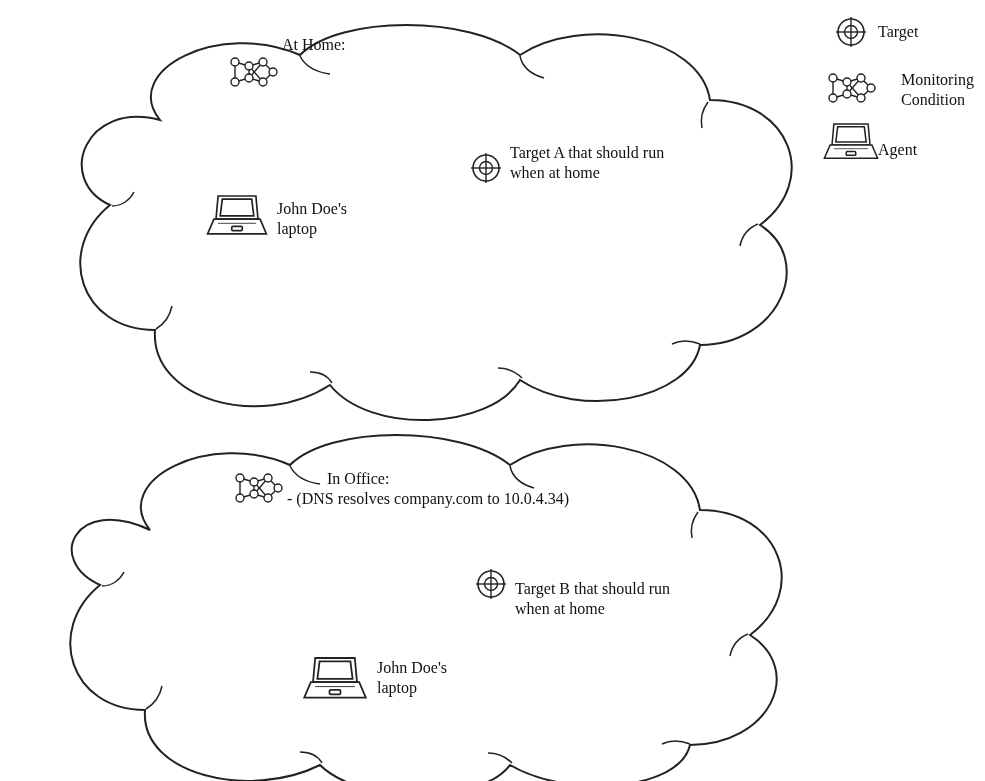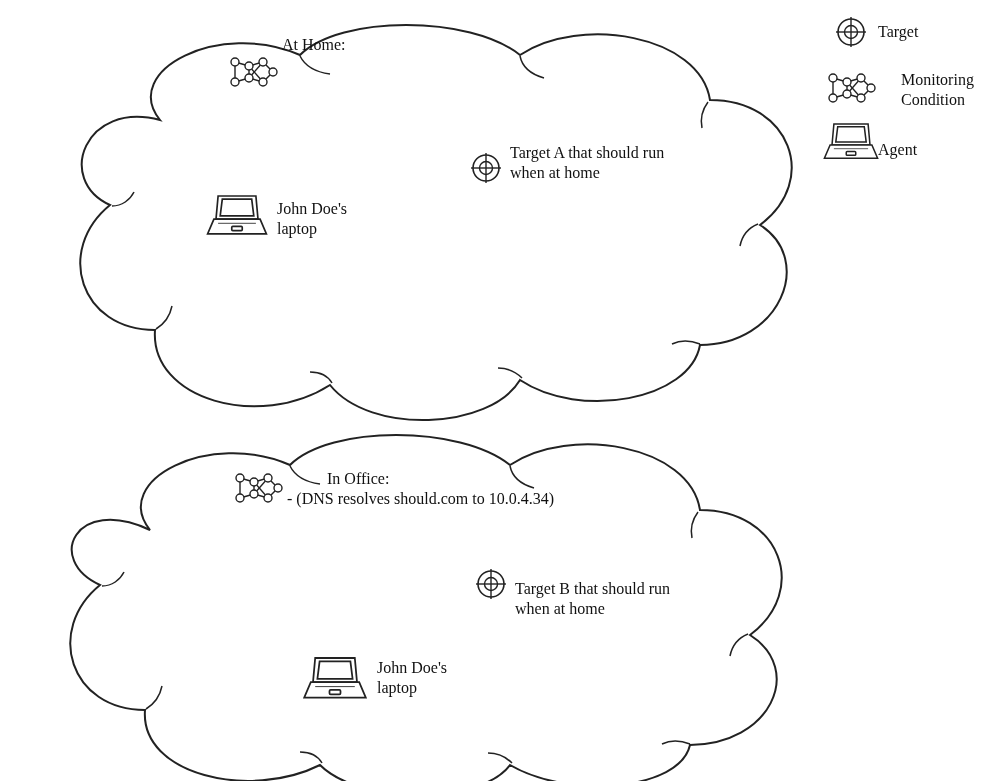--- a/index.html
+++ b/index.html
@@ -161,21 +161,21 @@
 
 <div class="abs label" style="left:282px; top:35px;">At Home:</div>
 
 <div class="abs label" style="left:510px; top:143px; width:230px;">Target A that should run
 when at home</div>
 
 <div class="abs label" style="left:277px; top:199px;">John Doe's
 laptop</div>
 
 <div class="abs label" style="left:287px; top:469px;margin-left:40px;">In Office:</div>
-<div class="abs label" style="left:287px; top:489px;">- (DNS resolves should.com to 10.0.4.34)</div>
+<div class="abs label" style="left:287px; top:489px;">- (DNS resolves company.com to 10.0.4.34)</div>
 
 <div class="abs label" style="left:515px; top:579px; width:230px;">Target B that should run
 when at home</div>
 
 <div class="abs label" style="left:377px; top:658px;">John Doe's
 laptop</div>
 
 </div>
 
 </body></html>

